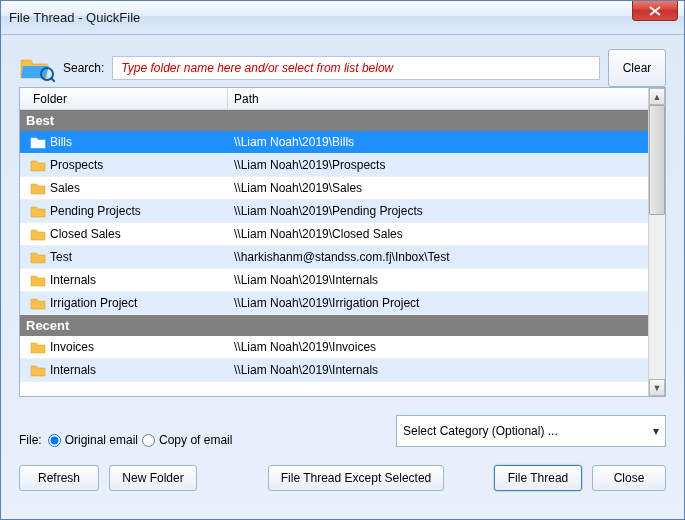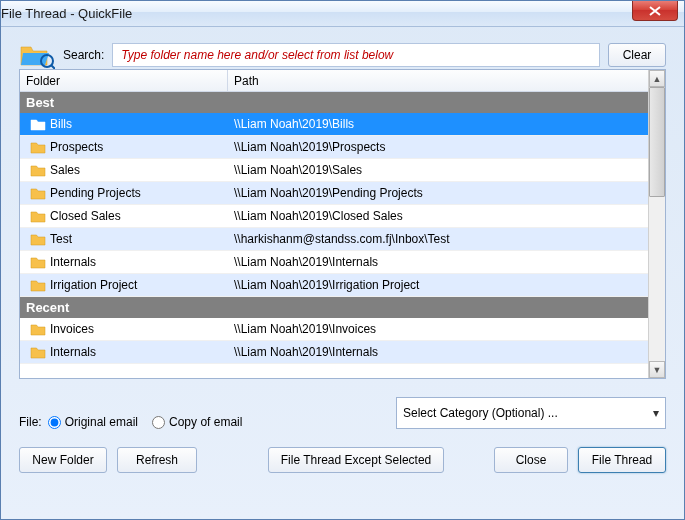--- a/index.html
+++ b/index.html
@@ -6,24 +6,25 @@
   html, body { width: 685px; height: 520px; font-family: "Segoe UI", Tahoma, sans-serif; font-size: 12px; overflow: hidden; }
   
   .window {
     width: 685px; height: 520px;
     background: linear-gradient(180deg, #dde9f7 0%, #e8f0fb 100%);
     border: 1px solid #5a7fb0;
     position: relative;
   }
   
   .titlebar {
-    height: 26px;
+    height: 34px;
     background: linear-gradient(180deg, #f7fbff 0%, #e3eefb 45%, #cfe0f5 46%, #dce9f8 100%);
     border-bottom: 1px solid #a8bedb;
     display: flex; align-items: center;
+    padding-left: 8px;
     position: relative;
   }
   .titlebar-title { color: #1a1a1a; font-size: 13px; }
   .close-btn {
     position: absolute; right: 6px; top: 0;
     width: 46px; height: 20px;
     background: linear-gradient(180deg, #e97c74 0%, #d6453a 45%, #c9302c 46%, #d44a3f 100%);
     border: 1px solid #8b2b24; border-top: none;
     border-radius: 0 0 4px 4px;
     display: flex; align-items: center; justify-content: center;
@@ -47,21 +48,21 @@
     height: 24px;
     border: 1px solid #b4c6e0;
     background: #fff;
     padding: 2px 8px;
     font-size: 12px;
     font-style: italic;
     color: #c00000;
   }
   .search-input::placeholder { color: #c00000; font-style: italic; }
   .clear-btn {
-    width: 58px; height: 24px;
+    width: 58px; height: 38px;
     background: linear-gradient(180deg, #fdfdfd 0%, #e9eef6 100%);
     border: 1px solid #9fb4d3;
     border-radius: 3px;
     cursor: pointer;
     font-size: 12px;
   }
   
   .list-container {
     border: 1px solid #9fb4d3;
     background: #fff;
@@ -71,21 +72,21 @@
   }
   .list-body { flex: 1; overflow: hidden; }
   
   .list-header {
     display: flex;
     background: linear-gradient(180deg, #fdfefe 0%, #eef2f8 100%);
     border-bottom: 1px solid #d0d9e8;
     height: 22px;
     align-items: center;
   }
-  .col-folder { width: 208px; padding-left: 6px; border-right: 1px solid #d0d9e8; height: 100%; display: flex; align-items: center; }
+  .col-folder { width: 208px; padding-left: 13px; border-right: 1px solid #d0d9e8; height: 100%; display: flex; align-items: center; }
   .col-path { flex: 1; padding-left: 6px; height: 100%; display: flex; align-items: center; }
   
   .group-header {
     background: #808080; color: #fff; font-weight: bold;
     padding: 3px 6px; font-size: 13px;
   }
   
   .row {
     display: flex; align-items: center; height: 23px;
     border-bottom: 1px solid #f0f0f0;
@@ -114,21 +115,21 @@
     position: absolute; top: 0; left: 0; right: 0; height: 110px;
     background: linear-gradient(90deg, #e8e8e8, #d0d0d0);
     border: 1px solid #a8a8a8; border-radius: 1px;
     cursor: pointer;
   }
   
   .options-row {
     display: flex; align-items: flex-end; margin-top: 18px; gap: 6px;
   }
   .options-row .spacer { flex: 1; }
-  .radio-group { display: flex; align-items: center; gap: 14px; }
+  .radio-group { display: flex; align-items: center; gap: 4px; }
   .radio-label { display: flex; align-items: center; gap: 4px; cursor: pointer; }
   .radio-label input { cursor: pointer; }
   
   .category-select {
     width: 270px; height: 32px;
     border: 1px solid #9fb4d3; background: #fff;
     padding: 0 18px 0 6px; font-size: 12px;
     position: relative; cursor: pointer;
     display: flex; align-items: center;
   }
@@ -312,23 +313,23 @@
           <span>Copy of email</span>
         </label>
       </div>
       <div class="spacer"></div>
       <div class="category-select">
         <span>Select Category (Optional) ...</span>
       </div>
     </div>
 
     <div class="button-row">
+      <button class="push-btn btn-refresh">Refresh</button>
       <button class="push-btn btn-newfolder">New Folder</button>
-      <button class="push-btn btn-refresh">Refresh</button>
       <div class="spacer" style="flex:1"></div>
       <button class="push-btn btn-except">File Thread Except Selected</button>
       <div style="width:30px"></div>
+      <button class="push-btn primary btn-filethread">File Thread</button>
       <button class="push-btn btn-close">Close</button>
-      <button class="push-btn primary btn-filethread">File Thread</button>
     </div>
 
   </div>
 </div>
 
 </body></html>

